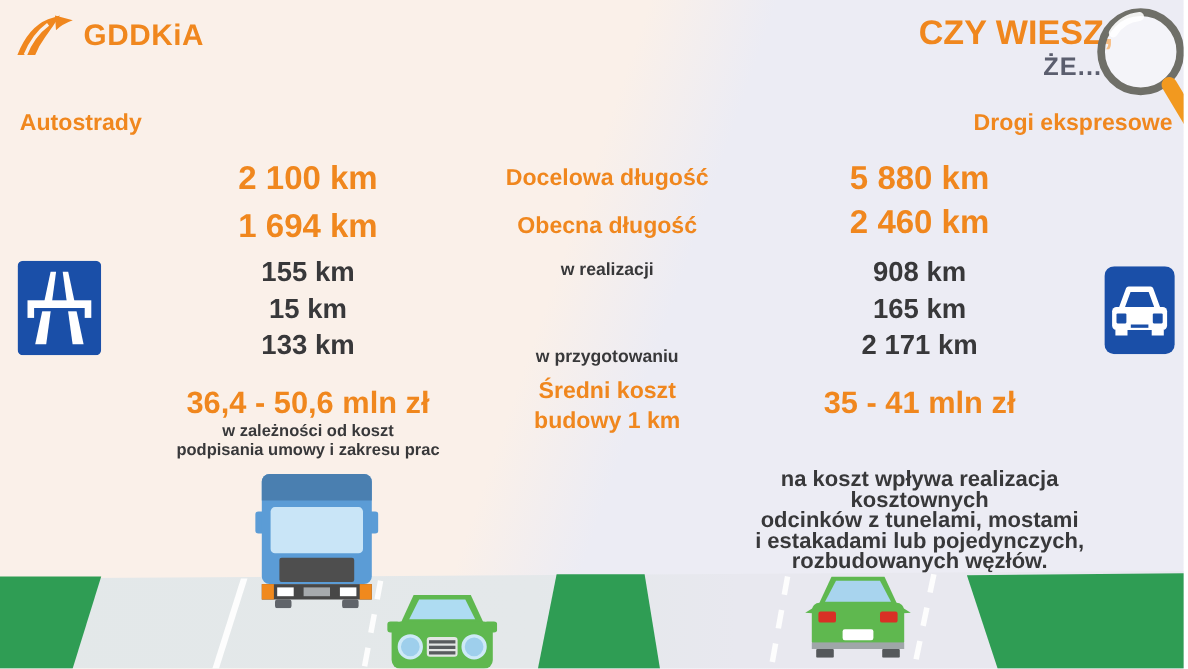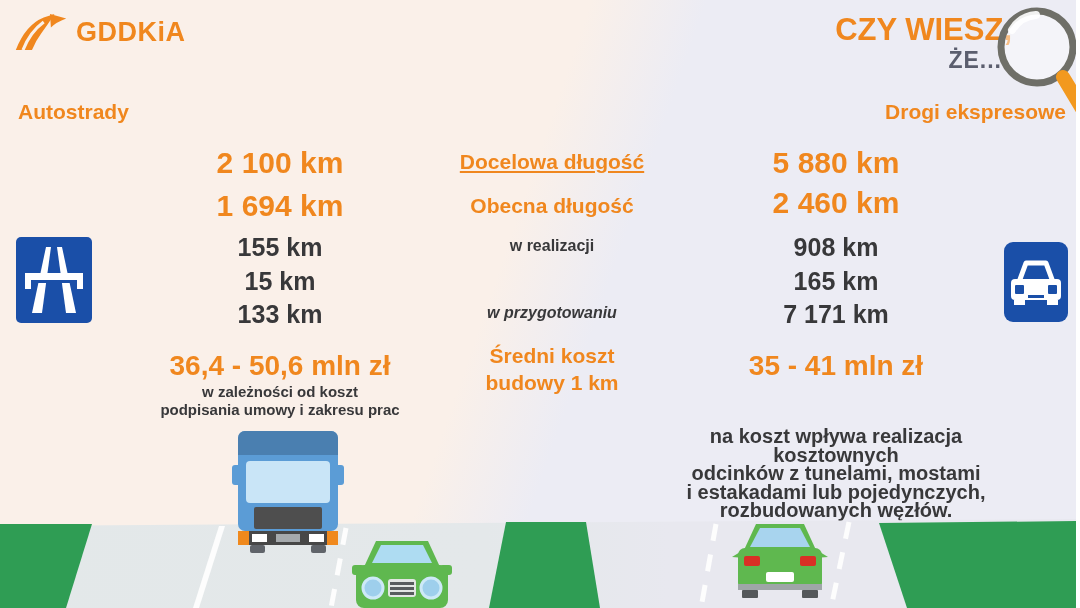--- a/index.html
+++ b/index.html
@@ -71,34 +71,34 @@
   <div class="abs colL ctr big-num b orange" style="top:189px;">1 694 km</div>
   <div class="abs colL ctr dark-num b dark" style="top:233px;">155 km</div>
   <div class="abs colL ctr dark-num b dark" style="top:267px;">15 km</div>
   <div class="abs colL ctr dark-num b dark" style="top:300px;">133 km</div>
   <div class="abs colL ctr cost b orange" style="top:350px;">36,4 - 50,6 mln zł</div>
   <div class="abs colL ctr note b dark" style="top:383px;">
     <span class="blk">w zależności od koszt</span>
     <span class="blk">podpisania umowy i zakresu prac</span>
   </div>
 
-  <div class="abs colM ctr mid-orange b orange" style="top:150px;text-decoration:underline;">Docelowa długość</div>
+  <div class="abs colM ctr mid-orange b orange" style="top:150px;">Docelowa długość</div>
   <div class="abs colM ctr mid-orange b orange" style="top:194px;">Obecna długość</div>
   <div class="abs colM ctr mid-dark b dark" style="top:237px;">w realizacji</div>
-  <div class="abs colM ctr mid-dark b dark" style="top:304px;font-style:italic;">w przygotowaniu</div>
+  <div class="abs colM ctr mid-dark b dark" style="top:316px;">w przygotowaniu</div>
   <div class="abs colM ctr cost2 b orange" style="top:342px;">
     <span class="blk">Średni koszt</span>
     <span class="blk">budowy 1 km</span>
   </div>
 
   <div class="abs colR ctr big-num b orange" style="top:146px;">5 880 km</div>
   <div class="abs colR ctr big-num b orange" style="top:186px;">2 460 km</div>
   <div class="abs colR ctr dark-num b dark" style="top:233px;">908 km</div>
   <div class="abs colR ctr dark-num b dark" style="top:267px;">165 km</div>
-  <div class="abs colR ctr dark-num b dark" style="top:300px;">7 171 km</div>
+  <div class="abs colR ctr dark-num b dark" style="top:300px;">2 171 km</div>
   <div class="abs colR ctr cost b orange" style="top:350px;">35 - 41 mln zł</div>
   <div class="abs colR ctr para b dark" style="top:383px;">
     <span class="blk">na koszt wpływa realizacja kosztownych</span>
     <span class="blk">odcinków z tunelami, mostami</span>
     <span class="blk">i estakadami lub pojedynczych,</span>
     <span class="blk">rozbudowanych węzłów.</span>
   </div>
 
   <svg class="abs" style="left:16px;top:237px;" width="76" height="86" viewBox="0 0 76 86">
     <rect width="76" height="86" rx="5" fill="#1A4FA8"></rect>

